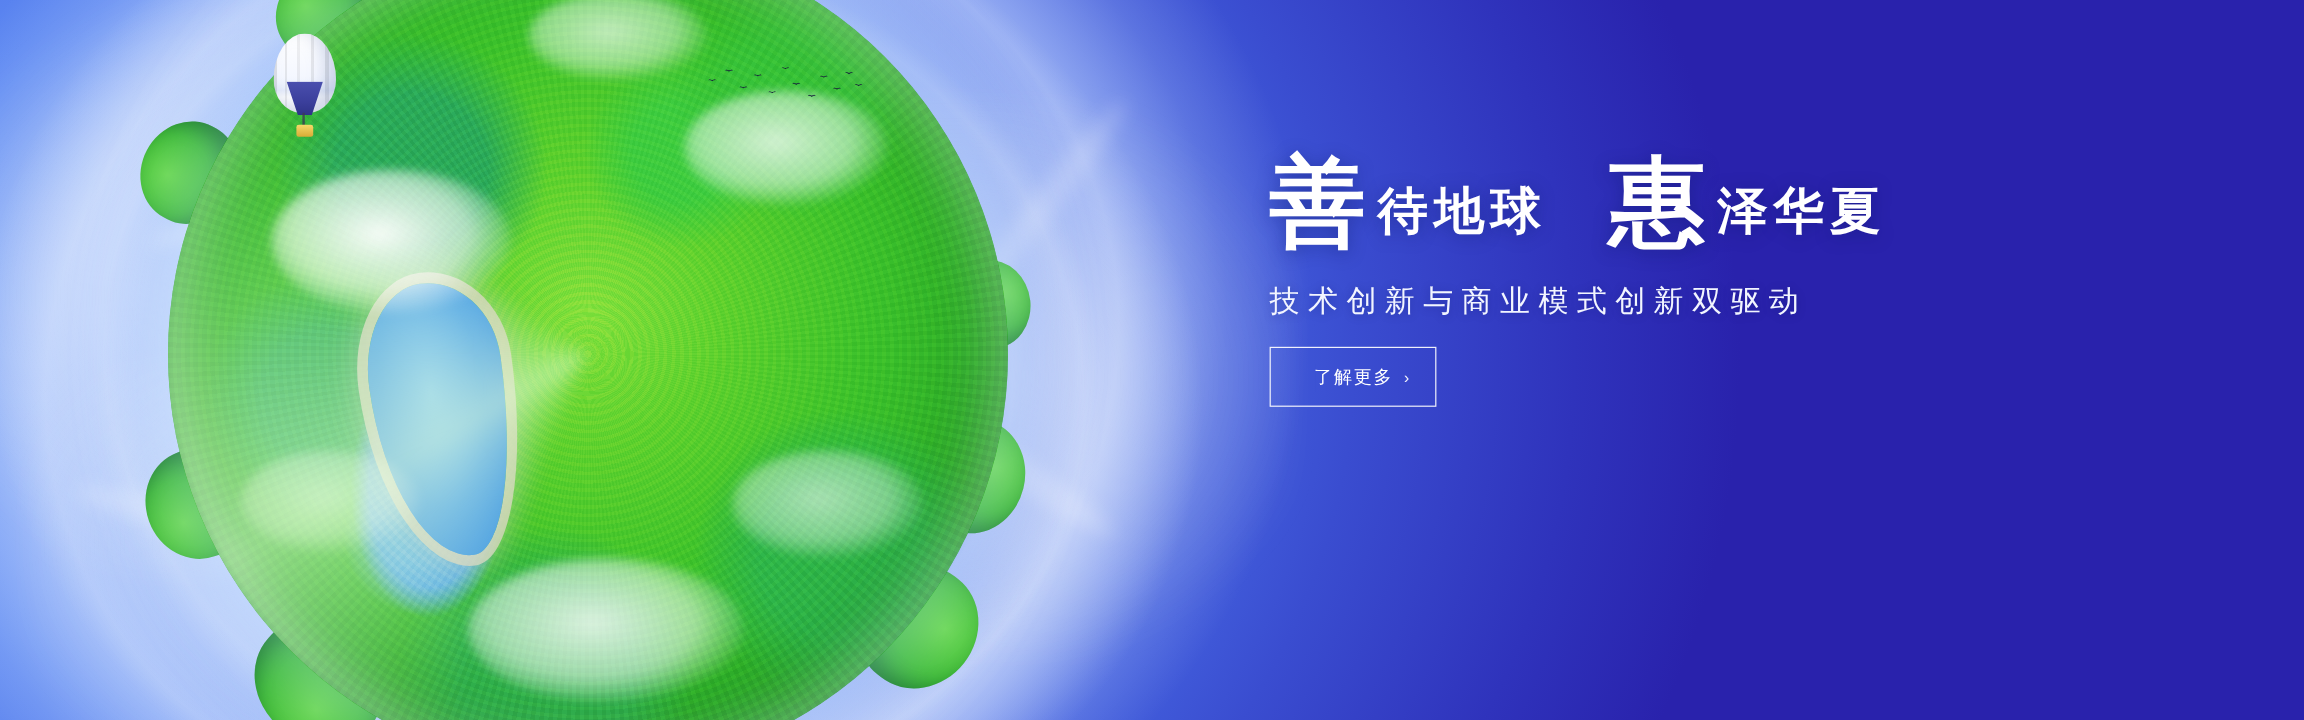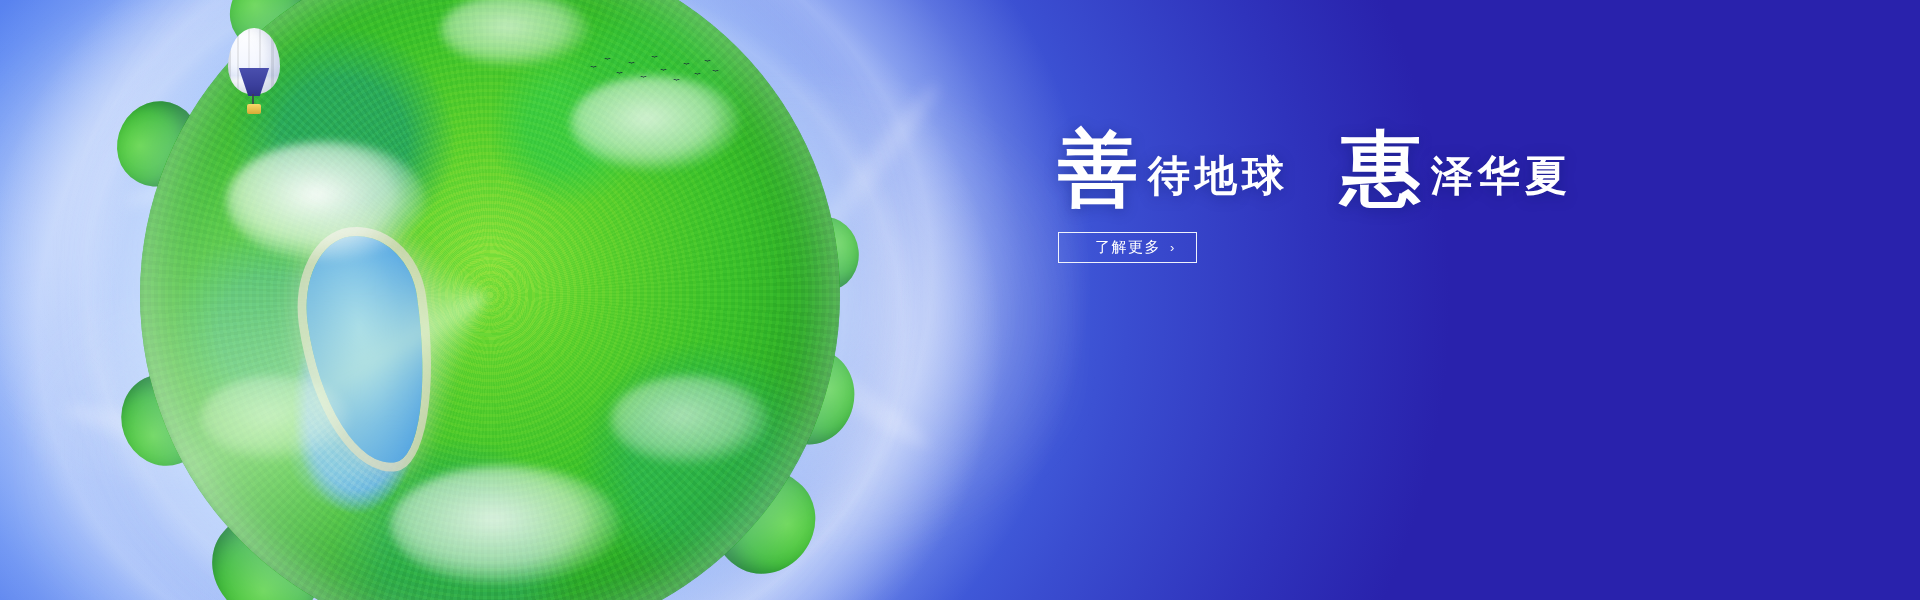--- a/index.html
+++ b/index.html
@@ -138,21 +138,21 @@
               font-size:42px; letter-spacing:5px; margin-left:10px; position:relative; top:-6px;margin-top:16px; }
   .hl-gap { width:52px; }
 
   .subtitle { margin-top:24px; font-size:25px; letter-spacing:7px; font-weight:400;
               color:#f2f5ff; text-shadow:0 1px 8px rgba(10,20,90,.30); }
 
   .tagline { margin-top:20px; font-size:17.5px; letter-spacing:.4px; color:#eef2ff;
              text-shadow:0 1px 6px rgba(10,20,90,.28); }
 
   #more-btn { margin-top:22px; display:inline-flex; align-items:center; justify-content:center;
-              gap:9px; width:139px; height:31px;
+              gap:9px; width:139px; height:50px;
               border:1px solid rgba(255,255,255,.92); background:transparent;
               color:#fff; font-size:15px; letter-spacing:1.5px; cursor:pointer;
               font-family:"Liberation Sans","DejaVu Sans",sans-serif;padding-left:16px; }
   #more-btn .chev { font-size:13px; opacity:.95; }
 </style>
 </head>
 <body>
 
 <div id="banner">
 
@@ -259,20 +259,21 @@
         <span class="hl-big">善</span>
         <span class="hl-small">待地球</span>
       </span>
       <span class="hl-gap"></span>
       <span class="hl-group">
         <span class="hl-big">惠</span>
         <span class="hl-small">泽华夏</span>
       </span>
     </div>
 
+    <div class="subtitle">技术创新与商业模式创新双驱动</div>
 
 
     <button id="more-btn">
       <span>了解更多</span>
       <span class="chev">›</span>
     </button>
 
   </div>
 </div>
 

